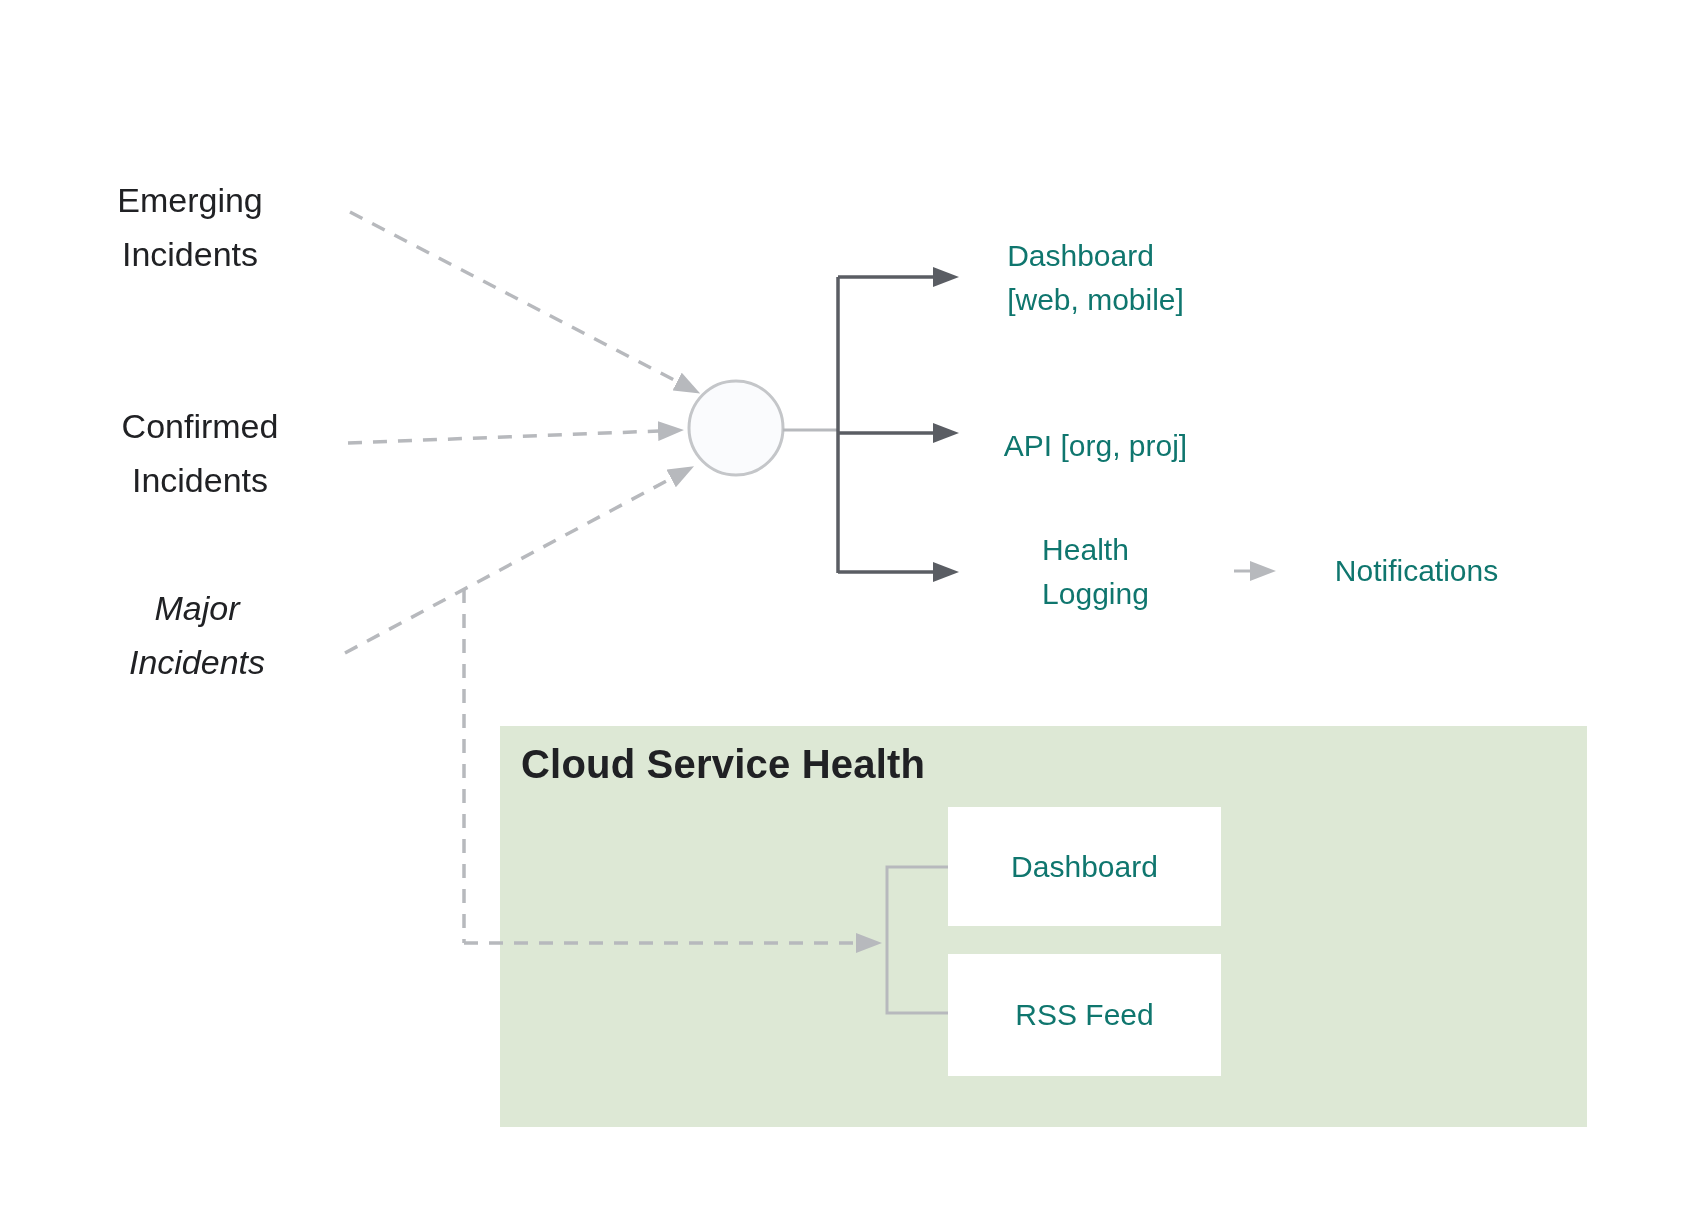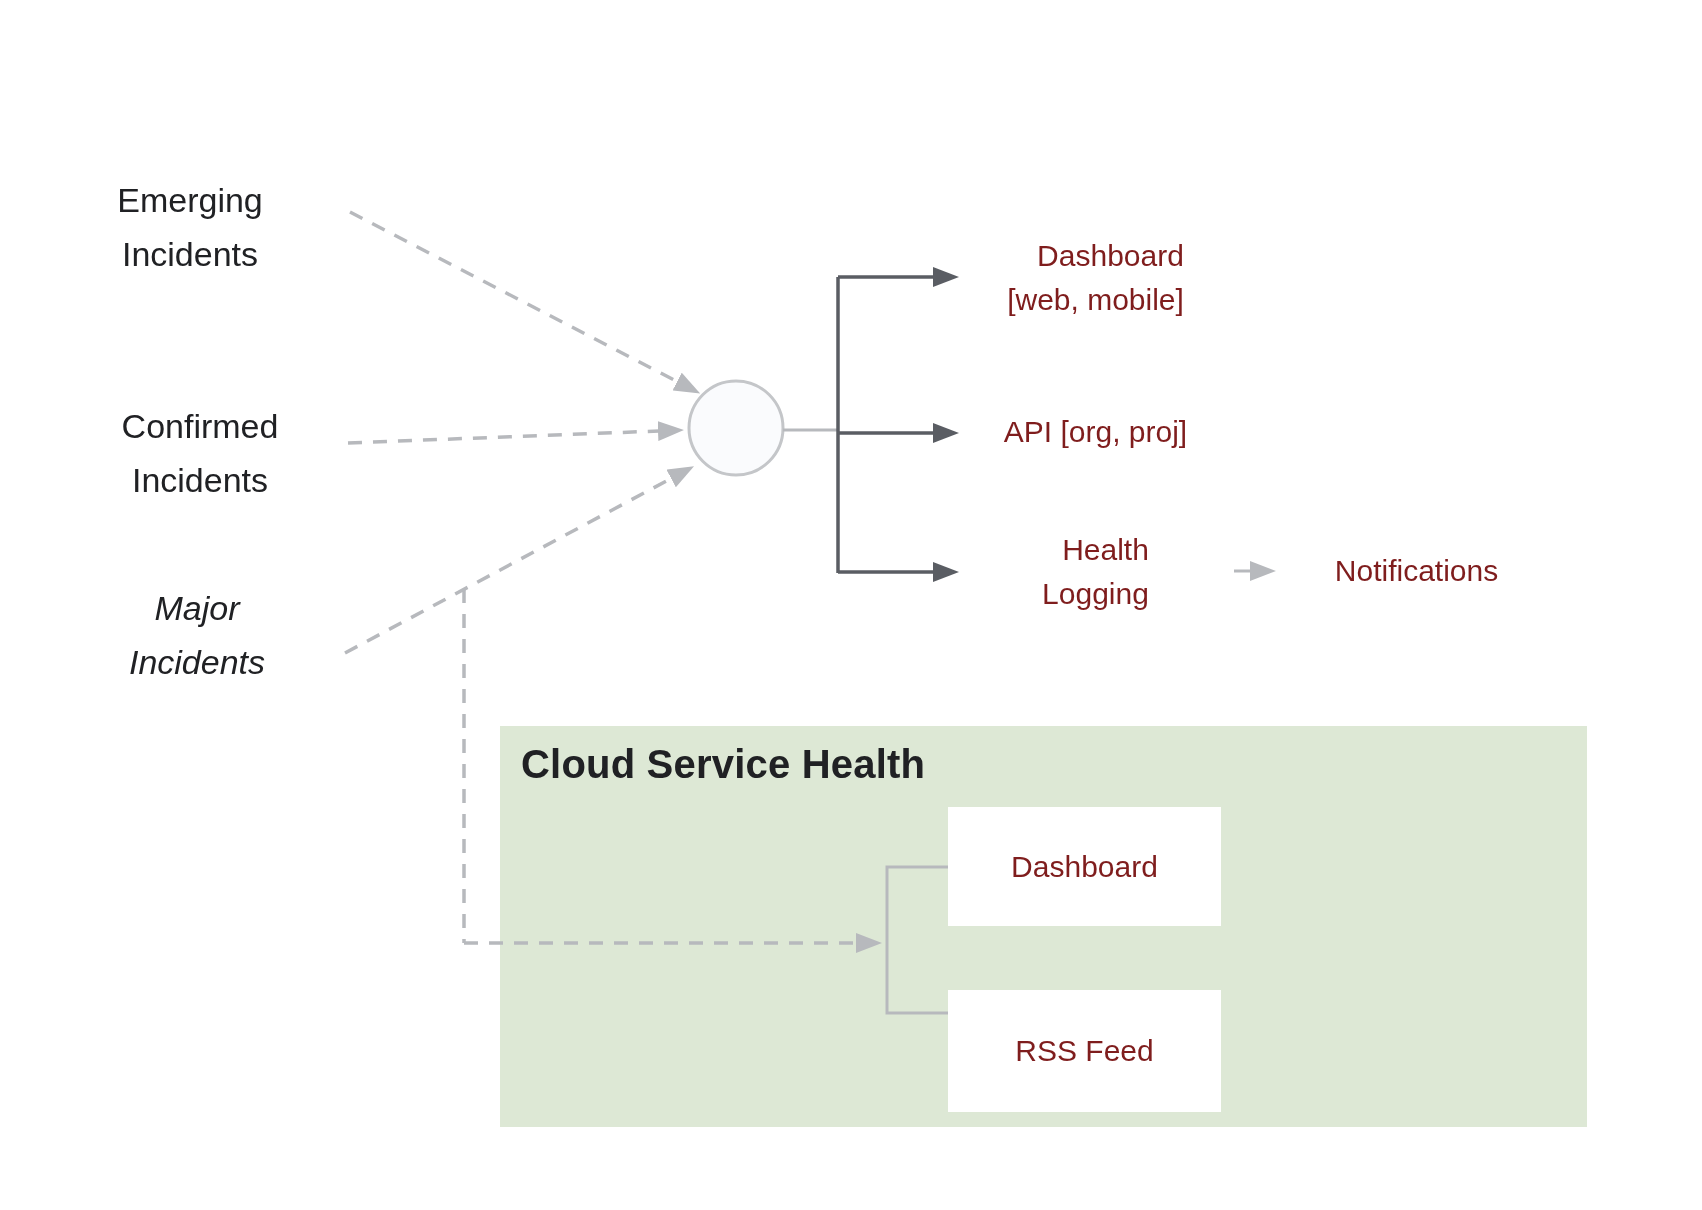--- a/index.html
+++ b/index.html
@@ -19,29 +19,29 @@
   .title-personalized{left:27px;top:28px;}
   .title-cloud{left:21px;top:17px;}
 
   .input-label{position:absolute;width:300px;text-align:center;font-size:34px;line-height:54px;
     color:var(--text_dark);white-space:pre-line;}
   .label-emerging{left:40px;top:173px;}
   .label-confirmed{left:50px;top:399px;}
   .label-major{left:47px;top:581px;font-style:italic;}
 
   .node-box{position:absolute;background:var(--box_bg);display:flex;align-items:center;justify-content:center;
-    text-align:right;font-size:30px;line-height:44px;color:#7f1d1d;white-space:pre-line;}
+    text-align:left;font-size:30px;line-height:44px;color:#0f766e;white-space:pre-line;}
   .box-p-dashboard{left:959px;top:218px;width:273px;height:119px;}
-  .box-p-api{left:959px;top:360px;width:273px;height:144px;}
+  .box-p-api{left:959px;top:374px;width:273px;height:144px;}
   .box-p-logging{left:959px;top:511px;width:273px;height:122px;}
   .box-notifications{left:1276px;top:458px;width:281px;height:225px;flex-direction:row;}
   .box-notifications .notif-title{font-size:30px;line-height:46px;}
   .box-notifications .notif-detail{font-size:24px;line-height:38px;white-space:pre-line;}
   .box-c-dashboard{left:948px;top:807px;width:273px;height:119px;}
-  .box-c-rss{left:948px;top:990px;width:273px;height:122px;}
+  .box-c-rss{left:948px;top:954px;width:273px;height:122px;}
 
   svg.connectors{position:absolute;left:0;top:0;pointer-events:none;}
   .dash{stroke:var(--line_light);stroke-width:3.5;fill:none;stroke-dasharray:14 11;}
   .solid-light{stroke:var(--line_light);stroke-width:3;fill:none;}
   .solid-dark{stroke:var(--line_dark);stroke-width:3.5;fill:none;}
   .mk-light{fill:var(--line_light);}
   .mk-dark{fill:var(--line_dark);}
   .hub{fill:var(--circle_fill);stroke:var(--circle_stroke);stroke-width:3;}
 </style>
 </head>

